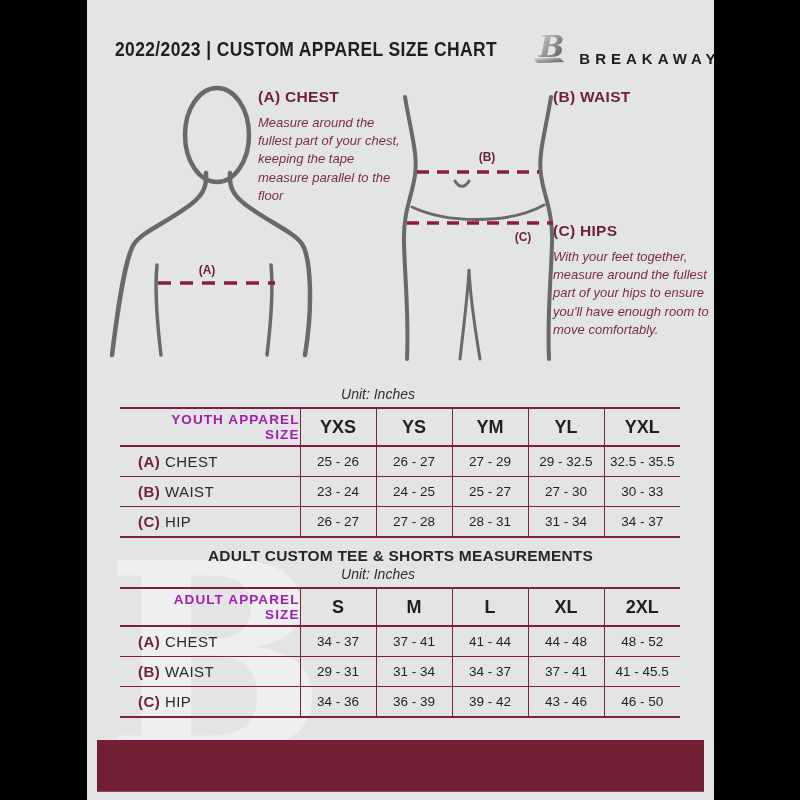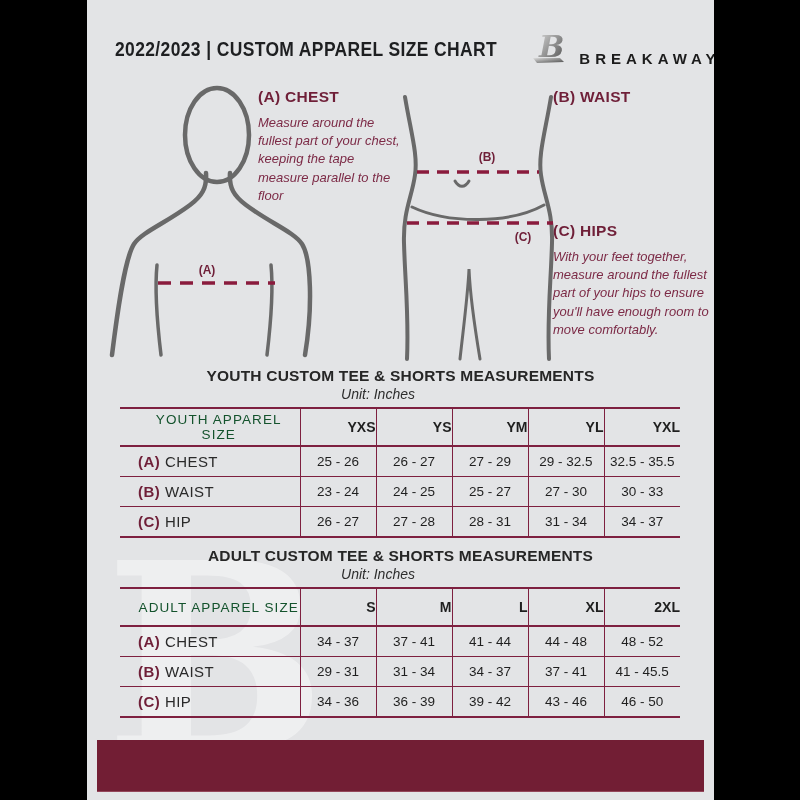--- a/index.html
+++ b/index.html
@@ -34,23 +34,23 @@
             font-size:14px;color:#2e2e2e;z-index:2;}
 
   
   table.size-table{position:absolute;left:33px;width:560px;border-collapse:collapse;
                    table-layout:fixed;z-index:2;background:transparent;}
   table.size-table td,table.size-table th{padding:0;background:transparent;}
   .thead-row th{height:36px;border-top:2px solid #7e2040;border-bottom:2px solid #7e2040;}
   .data-row td{height:29px;border-bottom:1.5px solid #7e2040;}
   .data-row:last-child td{border-bottom:2px solid #7e2040;}
   .vline{border-left:1.6px solid #7e2040;}
-  .corner-cell{text-align:center;padding-left:18px !important;font-weight:normal;
-               font-size:13.5px;letter-spacing:1.1px;color:#14532d;}
-  .size-cell{font-weight:bold;font-size:14px;color:#1f1f1f;text-align:right;margin-left:8px;}
+  .corner-cell{text-align:right;padding-left:18px !important;font-weight:bold;
+               font-size:13.5px;letter-spacing:1.1px;color:#a21caf;}
+  .size-cell{font-weight:bold;font-size:18px;color:#1f1f1f;text-align:center;margin-left:8px;}
   .rowlabel-cell{text-align:left;padding-left:18px !important;font-size:15px;color:#2a2a2a;
                  letter-spacing:.4px;}
   .rowlabel-prefix{font-weight:bold;color:#6f1f38;margin-right:5px;}
   .val-cell{text-align:center;font-size:13.5px;color:#1f1f1f;}
 
   
   .footer-bar{position:absolute;left:10px;top:740px;width:607px;height:51px;background:#721e34;
               border-bottom:1px solid #94465a;z-index:2;}
 
   svg text.diag-label{font-family:"Liberation Sans",sans-serif;font-weight:bold;
@@ -115,21 +115,20 @@
       <p>Measure around the fullest part of your chest, keeping the tape measure parallel to the floor</p>
     </div>
     <div class="instr" style="left:466px;top:88px;width:152px;">
       <h3>(B) WAIST</h3>
     </div>
     <div class="instr" style="left:466px;top:222px;width:158px;">
       <h3>(C) HIPS</h3>
       <p>With your feet together, measure around the fullest part of your hips to ensure you'll have enough room to move comfortably.</p>
     </div>
 
-    <div class="sec-title" style="top:367px;">YOUTH CUSTOM TEE &amp; SHORTS MEASUREMENTS</div>
     <div class="sec-unit" style="top:386px;">Unit: Inches</div>
 
     <table class="size-table" style="top:407px;">
       <colgroup>
         <col style="width:180px">
           <col style="width:76px">
           <col style="width:76px">
         <col style="width:76px">
           <col style="width:76px">
           <col style="width:76px">

